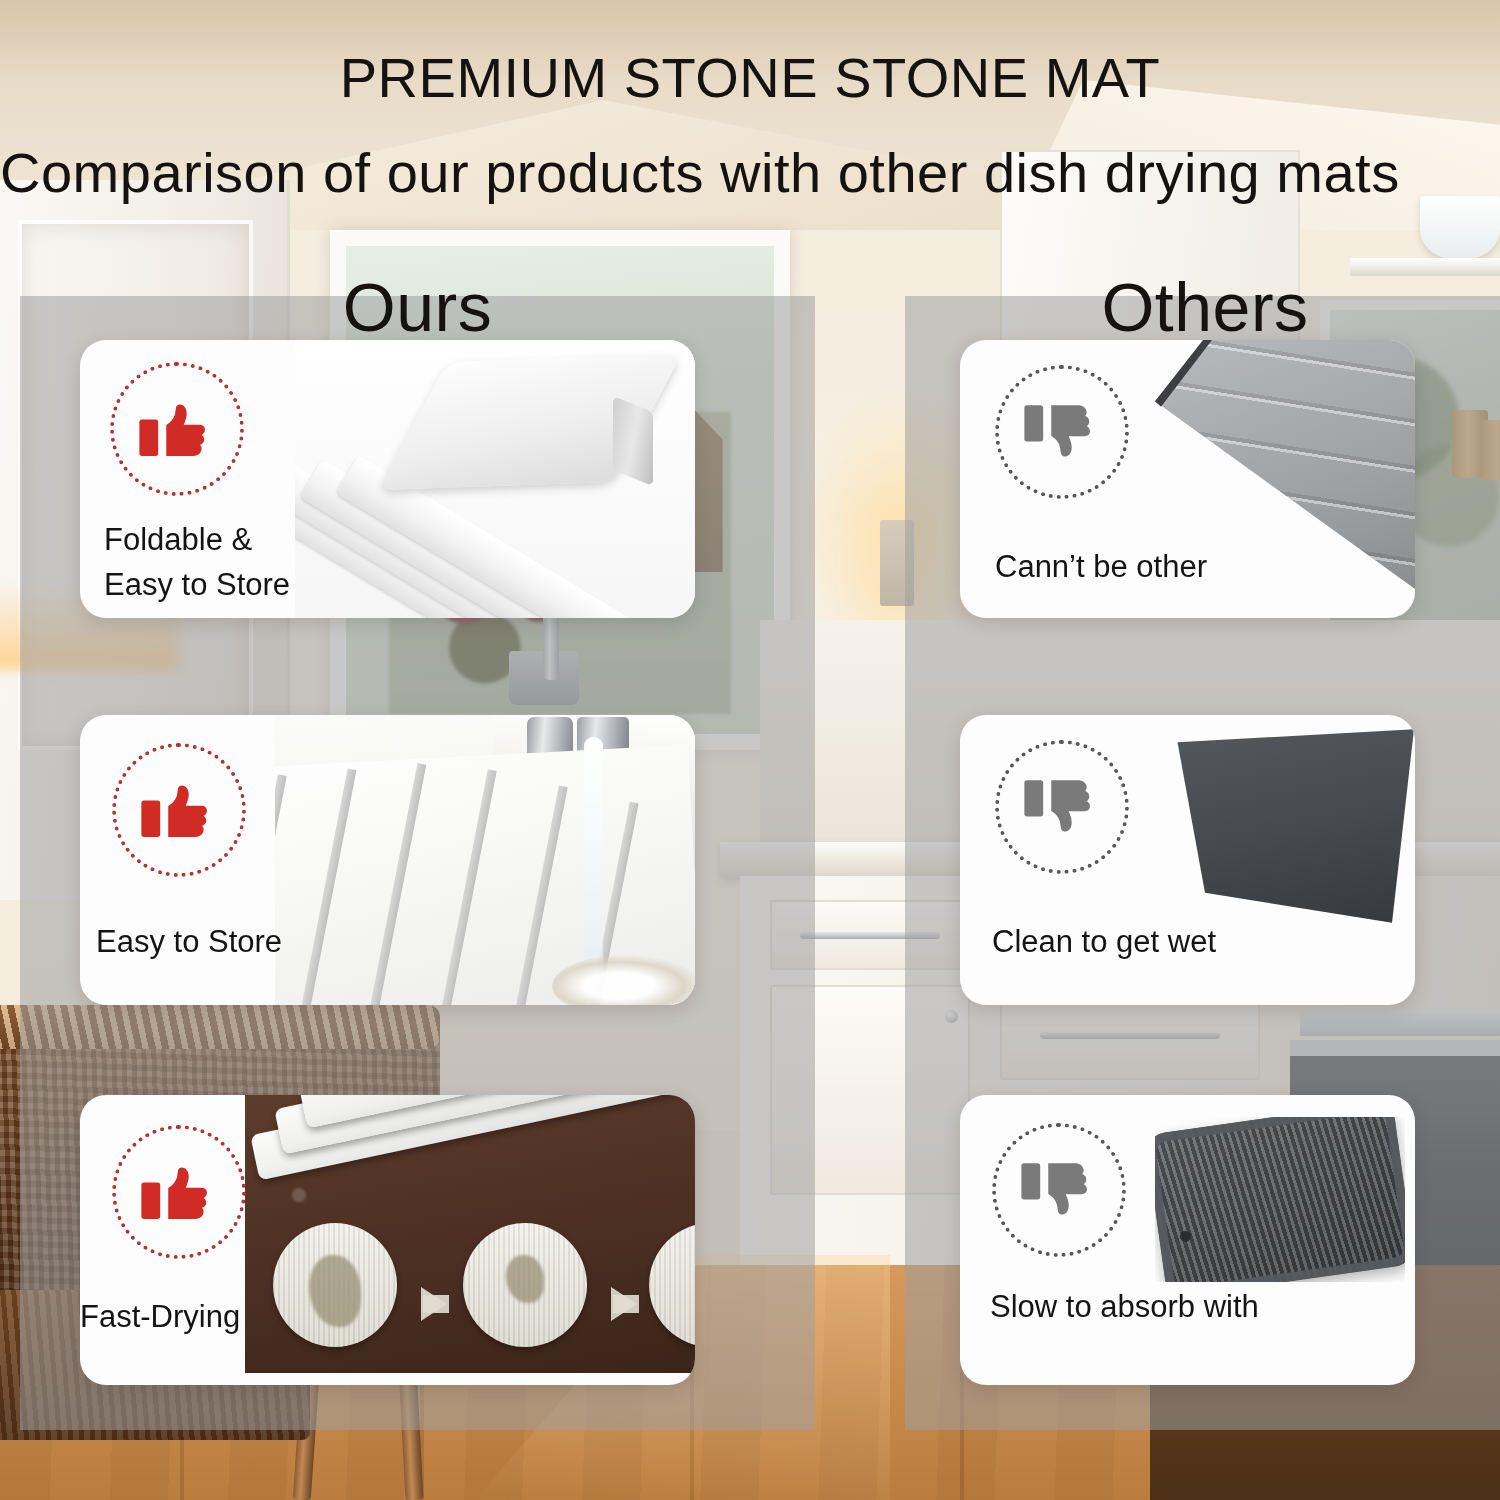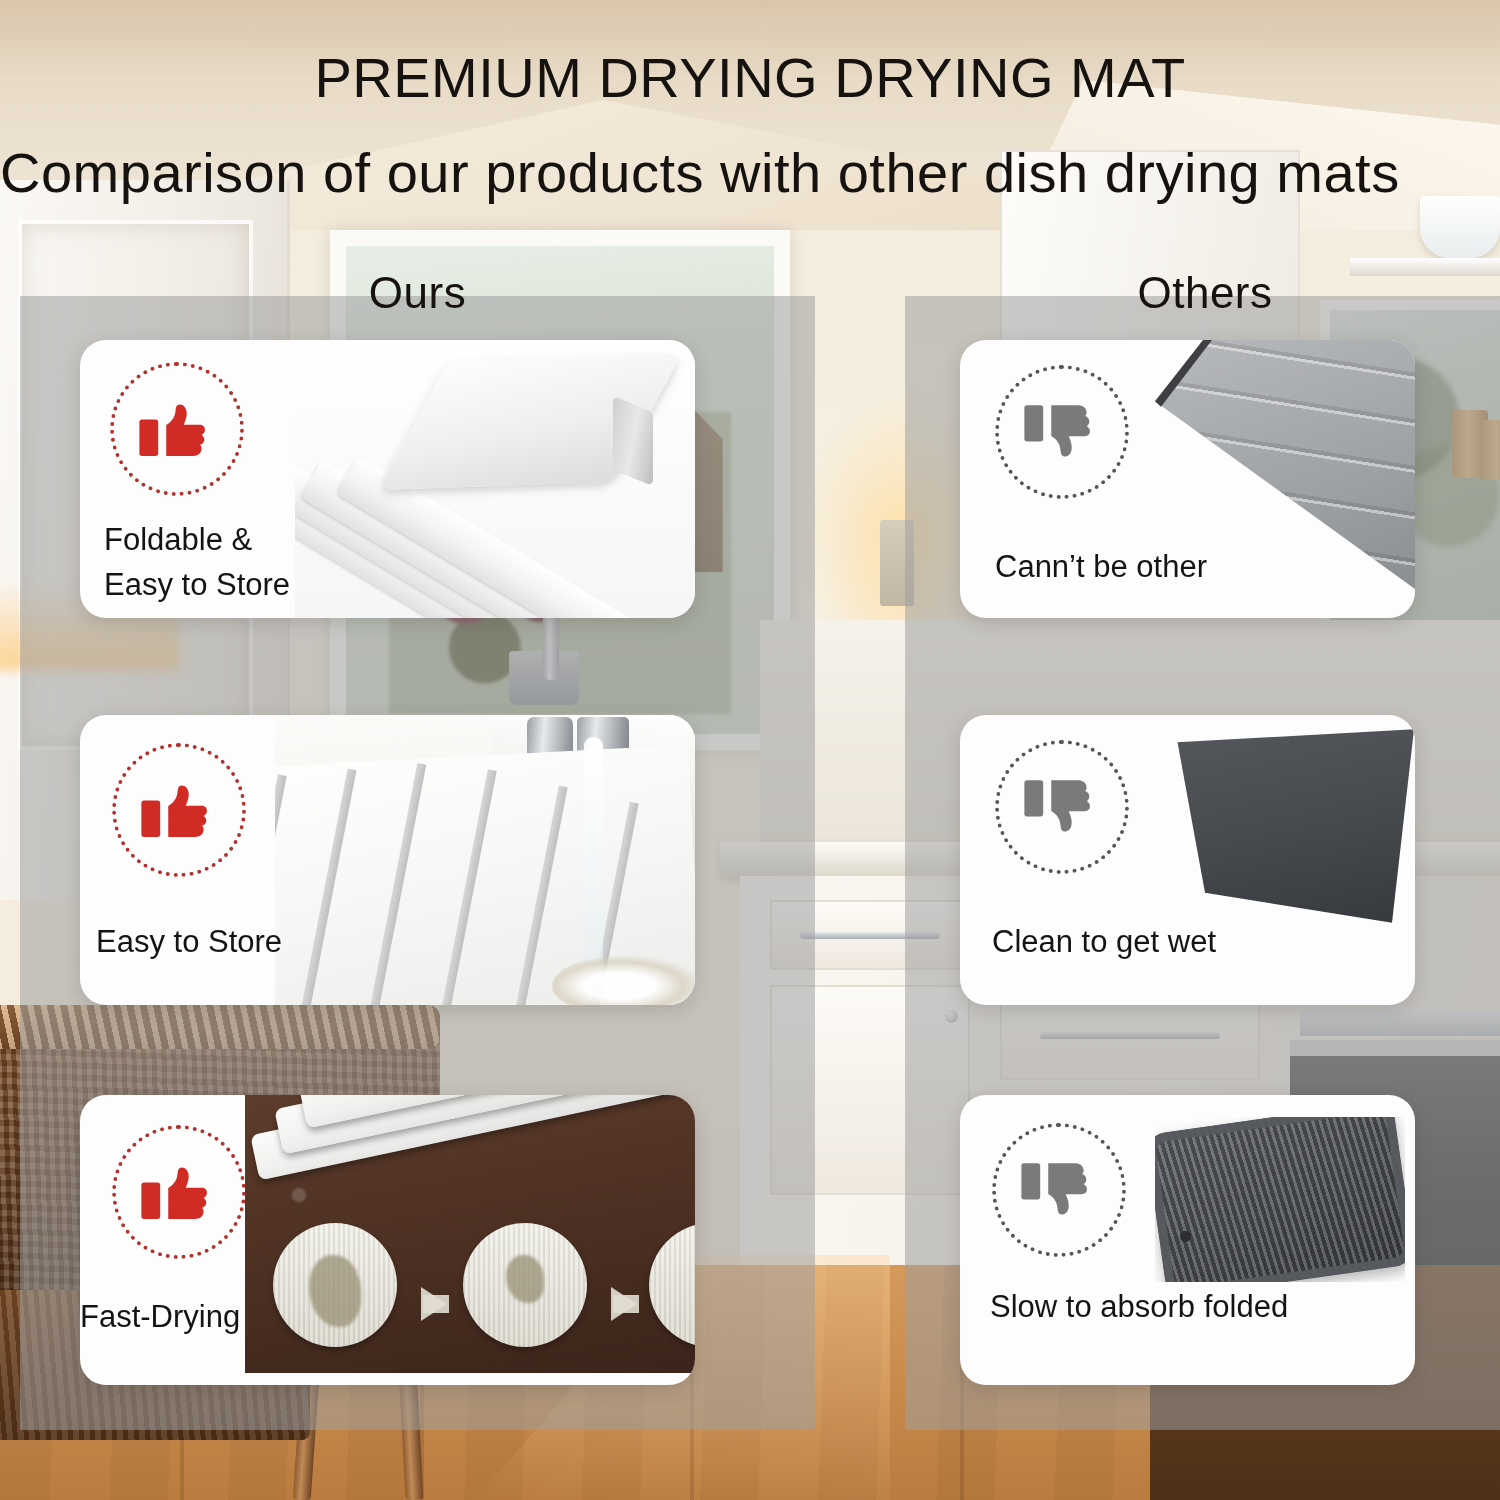--- a/index.html
+++ b/index.html
@@ -226,21 +226,21 @@
   #panel-ours   { left: 20px;  top: 296px; width: 795px;  height: 1134px; }
   #panel-others { left: 905px; top: 296px; width: 600px;  height: 1134px; }
 
   
   .title-main, .title-sub, .col-label {
     position: absolute; color: #15120f; text-align: center; white-space: nowrap;
     font-weight: 400; letter-spacing: .5px;
   }
   .title-main { left: 0; width: 1500px; top: 45px; font-size: 56px; }
   .title-sub  { left: 0; width: 1300px; top: 140px; font-size: 56px; }
-  .col-label  { font-size: 44px; top: 268px; }
+  .col-label  { font-size: 68px; top: 268px; }
   #label-ours   { left: 20px;  width: 795px; }
   #label-others { left: 905px; width: 600px; }
 
   
   .card {
     position: absolute;
     background: #fdfdfd;
     border-radius: 26px;
     box-shadow: 0 5px 18px rgba(60,55,48,.18);
     overflow: hidden;
@@ -466,21 +466,21 @@
   <div class="wicker"></div>
   <div class="wicker-rim"></div>
   <div class="chair-leg" style="left:300px;top:1290px;height:210px;transform:rotate(4deg)"></div>
   <div class="chair-leg" style="left:400px;top:1290px;height:210px;transform:rotate(-3deg)"></div>
   <div class="wicker-front"></div>
 </div>
 
 <div class="panel" id="panel-ours"></div>
 <div class="panel" id="panel-others"></div>
 
-<div class="title-main">PREMIUM DRYING DRYING MAT</div>
+<div class="title-main">PREMIUM STONE STONE MAT</div>
 <div class="title-sub">Comparison of our products with other dish drying mats</div>
 <div class="col-label" id="label-ours">Ours</div>
 <div class="col-label" id="label-others">Others</div>
 
 <div class="card" style="left:80px;top:340px;width:615px;height:278px">
   <div class="card-body">
     <div class="photo" style="left:215px;top:0;width:400px;height:278px">
       <div class="mat-roll-wrap">
         <div class="mat-slat" style="left:-52px;top:120px;width:330px;height:42px;transform:rotate(31deg)"></div>
         <div class="mat-slat" style="left:-18px;top:118px;width:330px;height:42px;transform:rotate(31deg)"></div>
@@ -596,15 +596,15 @@
       <div class="sil-mat"></div>
       <div class="sil-mat-rim"></div>
       <div class="sil-hole"></div>
     </div>
     <div class="badge neg" style="left:32px;top:28px">
       <svg viewBox="0 0 64 64">
         <rect x="4" y="12" width="14" height="27" rx="2" fill="#7a7a7a"></rect>
         <path d="M24 12h20c3.4 0 5.6 1.7 6.2 4.4.6 2.6-1 3.7-1 3.7s3.1.9 3.1 4c0 2.6-2.1 3.5-2.1 3.5s2.6 1.1 2.6 3.9c0 2.5-2 3.6-3.8 3.6H37c1.9 4.4 2.6 7.2 2.1 10.1-.5 3-2.4 5.1-5 5.1-1.7 0-2.6-1.1-2.9-2.6-.4-2.1-.3-4.9-1.9-7.6-1.5-2.5-3.5-4-5.3-5.1z" fill="#7a7a7a"></path>
       </svg>
     </div>
-    <div class="card-label" style="left:30px;top:190px">Slow to absorb folded</div>
+    <div class="card-label" style="left:30px;top:190px">Slow to absorb with</div>
   </div>
 </div>
 
 </body></html>

